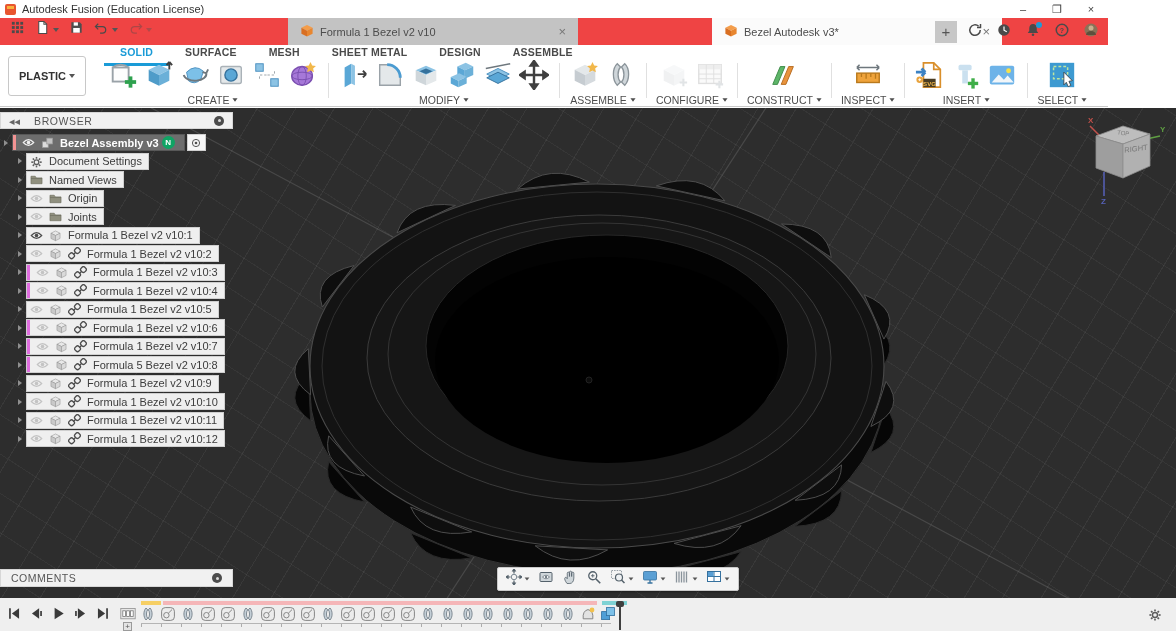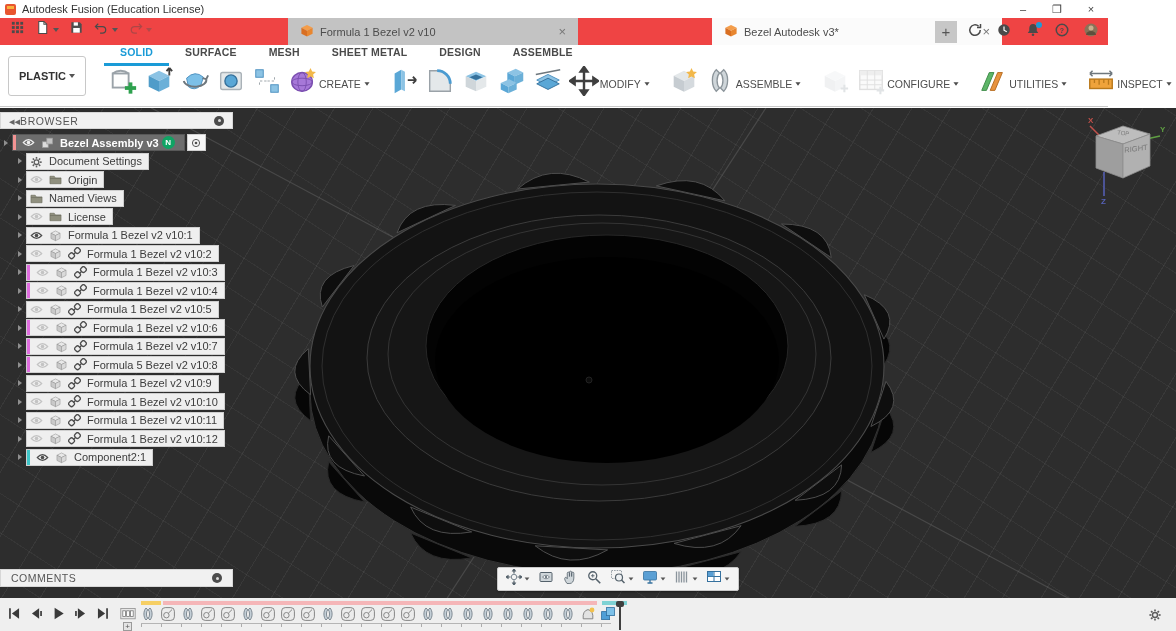--- a/index.html
+++ b/index.html
@@ -36,42 +36,42 @@
 
   
   .ribbon { height:62px; background:#ffffff; border-bottom:1px solid #c9c9c9; position:relative; }
   .design-btn { position:absolute; left:8px; top:11px; width:78px; height:40px; border:1px solid #c8c8c8;
     border-radius:3px; display:flex; align-items:center; justify-content:center; font-size:11px;
     font-weight:bold; color:#333; background:#fff; }
   .ribbon-tabs { position:absolute; left:104px; top:0; display:flex; height:15px; }
   .rtab { font-size:10.5px; font-weight:bold; color:#4a4a4a; padding:1px 16px 17px 16px; letter-spacing:.2px; }
   .rtab.active { color:#1a9bd7; border-bottom:3px solid #1a9bd7; }
   .ribbon-groups { position:absolute; left:100px; top:15px; right:0; bottom:0; display:flex; align-items:stretch; }
-  .rgroup { display:flex; flex-direction:row; align-items:center; padding:0 7px; }
+  .rgroup { display:flex; flex-direction:column; align-items:center; padding:0 7px; }
   .rgroup.disabled .ricons { opacity:.42; }
   .ricons { display:flex; align-items:center; gap:4px; height:34px; }
   .ricons .ribtn { width:32px; height:32px; display:flex; align-items:center; justify-content:center; }
   .ricons svg { width:30px; height:30px; }
   .rlabel { font-size:10.5px; color:#4d4d4d; display:flex; align-items:center; margin-top:1px; }
   .rlabel .caret { border-top-color:#4d4d4d; transform:scale(.85); }
   .rdivider { width:1px; background:#e0e0e0; margin:3px 2px 8px 2px; }
 
   
   .viewport { position:absolute; top:108px; left:0; width:1176px; height:490px; background:#2d2d2d; overflow:hidden; }
   .gridlayer { position:absolute; inset:-80px;
     background-image:
       repeating-linear-gradient(121deg, rgba(255,255,255,.055) 0 1px, transparent 1px 33px),
       repeating-linear-gradient(33deg,  rgba(255,255,255,.045) 0 1px, transparent 1px 33px); }
   .scene { position:absolute; inset:0; }
 
   
   .browser { position:absolute; left:0; top:4px; width:233px; font-size:11px; }
   .panel-header { height:17px; background:#f1f1f1; display:flex; align-items:center; padding:0 8px;
     color:#555; border:1px solid #d7d7d7; }
-  .panel-header .ph-title { letter-spacing:.6px; font-size:10.5px; margin-left:0; flex:1; }
+  .panel-header .ph-title { letter-spacing:.6px; font-size:10.5px; margin-left:14px; flex:1; }
   .collapse-ico { color:#666; font-size:11px; line-height:10px; }
   .circle-btn { width:10px; height:10px; border-radius:50%; background:#4c4c4c; position:relative; }
   .circle-btn:after { content:""; position:absolute; left:3.5px; top:3.5px; width:3px; height:3px;
     border-radius:50%; background:#ddd; }
   .tree { margin-top:5px; }
   .trow { display:flex; align-items:center; height:17px; margin-bottom:1.5px; }
   .texp { width:8px; margin-left:4px; display:flex; }
   .texp i { width:0;height:0;border-top:3.5px solid transparent;border-bottom:3.5px solid transparent;
     border-left:4.5px solid #8f8f8f; }
   .tbox { display:flex; align-items:center; background:rgba(248,248,248,.96); border:1px solid #cfcfcf;
@@ -425,21 +425,21 @@
         <div class="rgroup">
           <div class="ricons">
             <span class="ribtn">
               <span><svg viewBox="0 0 32 32">
                   <polygon points="4,26 12,7 17,7 9,26" fill="#5db568" stroke="#3c8a46"></polygon>
                   <polygon points="13,26 21,7 26,7 18,26" fill="#e8933d" stroke="#b56a1e"></polygon>
                 </svg></span>
             </span>
           </div>
           <div class="rlabel">
-            <span>UTILITIES</span>
+            <span>CONSTRUCT</span>
             <span class="caret"></span>
           </div>
         </div>
         <div class="rdivider"></div>
         <div class="rgroup">
           <div class="ricons">
             <span class="ribtn">
               <span><svg viewBox="0 0 32 32">
                   <path d="M4 8 h24 m-24 0 l3 3 m-3 -3 l3 -3 m21 3 l-3 3 m3 -3 l-3 -3" stroke="#6e777d" stroke-width="1.6" fill="none"></path>
                   <rect x="4" y="14" width="24" height="10" fill="#efa33b" stroke="#b9791c" stroke-width="1.5"></rect>
@@ -622,66 +622,66 @@
               </span>
               <span class="lbl">Document Settings</span>
             </span>
           </div>
           <div class="trow indent1">
             <span class="texp">
               <i></i>
             </span>
             <span class="tbox">
               <span class="ic">
+                <svg viewBox="0 0 20 18">
+                  <path d="M1.5 4 h6.5 l2 2.5 h8.5 v9 H1.5z" fill="#90907f" stroke="#6d6d5e" stroke-width="1"></path>
+                  <path d="M1.5 7.5 h17" stroke="#6d6d5e"></path>
+                </svg>
+              </span>
+              <span class="lbl">Named Views</span>
+            </span>
+          </div>
+          <div class="trow indent1">
+            <span class="texp">
+              <i></i>
+            </span>
+            <span class="tbox">
+              <span class="ic">
                 <svg viewBox="0 0 20 16">
                   <path d="M2 8 Q10 -1 18 8 Q10 17 2 8z" fill="none" stroke="#c3c3c3" stroke-width="1.8"></path>
                   <circle cx="10" cy="8" r="2.8" fill="#c3c3c3"></circle>
                 </svg>
               </span>
               <span class="ic">
                 <svg viewBox="0 0 20 18">
                   <path d="M1.5 4 h6.5 l2 2.5 h8.5 v9 H1.5z" fill="#90907f" stroke="#6d6d5e" stroke-width="1"></path>
                   <path d="M1.5 7.5 h17" stroke="#6d6d5e"></path>
                 </svg>
               </span>
               <span class="lbl">Origin</span>
             </span>
           </div>
           <div class="trow indent1">
             <span class="texp">
               <i></i>
             </span>
             <span class="tbox">
               <span class="ic">
+                <svg viewBox="0 0 20 16">
+                  <path d="M2 8 Q10 -1 18 8 Q10 17 2 8z" fill="none" stroke="#c3c3c3" stroke-width="1.8"></path>
+                  <circle cx="10" cy="8" r="2.8" fill="#c3c3c3"></circle>
+                </svg>
+              </span>
+              <span class="ic">
                 <svg viewBox="0 0 20 18">
                   <path d="M1.5 4 h6.5 l2 2.5 h8.5 v9 H1.5z" fill="#90907f" stroke="#6d6d5e" stroke-width="1"></path>
                   <path d="M1.5 7.5 h17" stroke="#6d6d5e"></path>
                 </svg>
               </span>
-              <span class="lbl">Named Views</span>
-            </span>
-          </div>
-          <div class="trow indent1">
-            <span class="texp">
-              <i></i>
-            </span>
-            <span class="tbox">
-              <span class="ic">
-                <svg viewBox="0 0 20 16">
-                  <path d="M2 8 Q10 -1 18 8 Q10 17 2 8z" fill="none" stroke="#c3c3c3" stroke-width="1.8"></path>
-                  <circle cx="10" cy="8" r="2.8" fill="#c3c3c3"></circle>
-                </svg>
-              </span>
-              <span class="ic">
-                <svg viewBox="0 0 20 18">
-                  <path d="M1.5 4 h6.5 l2 2.5 h8.5 v9 H1.5z" fill="#90907f" stroke="#6d6d5e" stroke-width="1"></path>
-                  <path d="M1.5 7.5 h17" stroke="#6d6d5e"></path>
-                </svg>
-              </span>
-              <span class="lbl">License</span>
+              <span class="lbl">Joints</span>
             </span>
           </div>
           <div class="trow indent1">
             <span class="texp">
               <i></i>
             </span>
             <span class="tbox">
               <span class="ic">
                 <svg viewBox="0 0 20 16">
                   <path d="M2 8 Q10 -1 18 8 Q10 17 2 8z" fill="none" stroke="#4d4d4d" stroke-width="1.8"></path>
@@ -1024,42 +1024,20 @@
               <span class="ic">
                 <svg viewBox="0 0 20 20">
                   <g fill="none" stroke="#4d4d4d" stroke-width="2">
                     <rect x="1.5" y="9.5" width="8" height="8" rx="3" transform="rotate(-45 5.5 13.5)"></rect>
                     <rect x="10.5" y="1.5" width="8" height="8" rx="3" transform="rotate(-45 14.5 5.5)"></rect>
                     <path d="M8 12 L12 8"></path>
                   </g>
                 </svg>
               </span>
               <span class="lbl">Formula 1 Bezel v2 v10:12</span>
-            </span>
-          </div>
-          <div class="trow indent1">
-            <span class="texp">
-              <i></i>
-            </span>
-            <span class="tbox">
-              <span class="bar" style="background: rgb(63, 198, 201);"></span>
-              <span class="ic">
-                <svg viewBox="0 0 20 16">
-                  <path d="M2 8 Q10 -1 18 8 Q10 17 2 8z" fill="none" stroke="#4d4d4d" stroke-width="1.8"></path>
-                  <circle cx="10" cy="8" r="2.8" fill="#4d4d4d"></circle>
-                </svg>
-              </span>
-              <span class="ic">
-                <svg viewBox="0 0 20 18">
-                  <polygon points="10,2 17,5.5 10,9 3,5.5" fill="#e8e8e8" stroke="#8f8f8f" stroke-width=".8"></polygon>
-                  <polygon points="3,5.5 10,9 10,17 3,13.5" fill="#c9c9c9" stroke="#8f8f8f" stroke-width=".8"></polygon>
-                  <polygon points="10,9 17,5.5 17,13.5 10,17" fill="#dadada" stroke="#8f8f8f" stroke-width=".8"></polygon>
-                </svg>
-              </span>
-              <span class="lbl">Component2:1</span>
             </span>
           </div>
         </div>
     </div>
 
     <div class="comments">
       <span class="c-title">COMMENTS</span>
       <span class="circle-btn"></span>
     </div>
 

